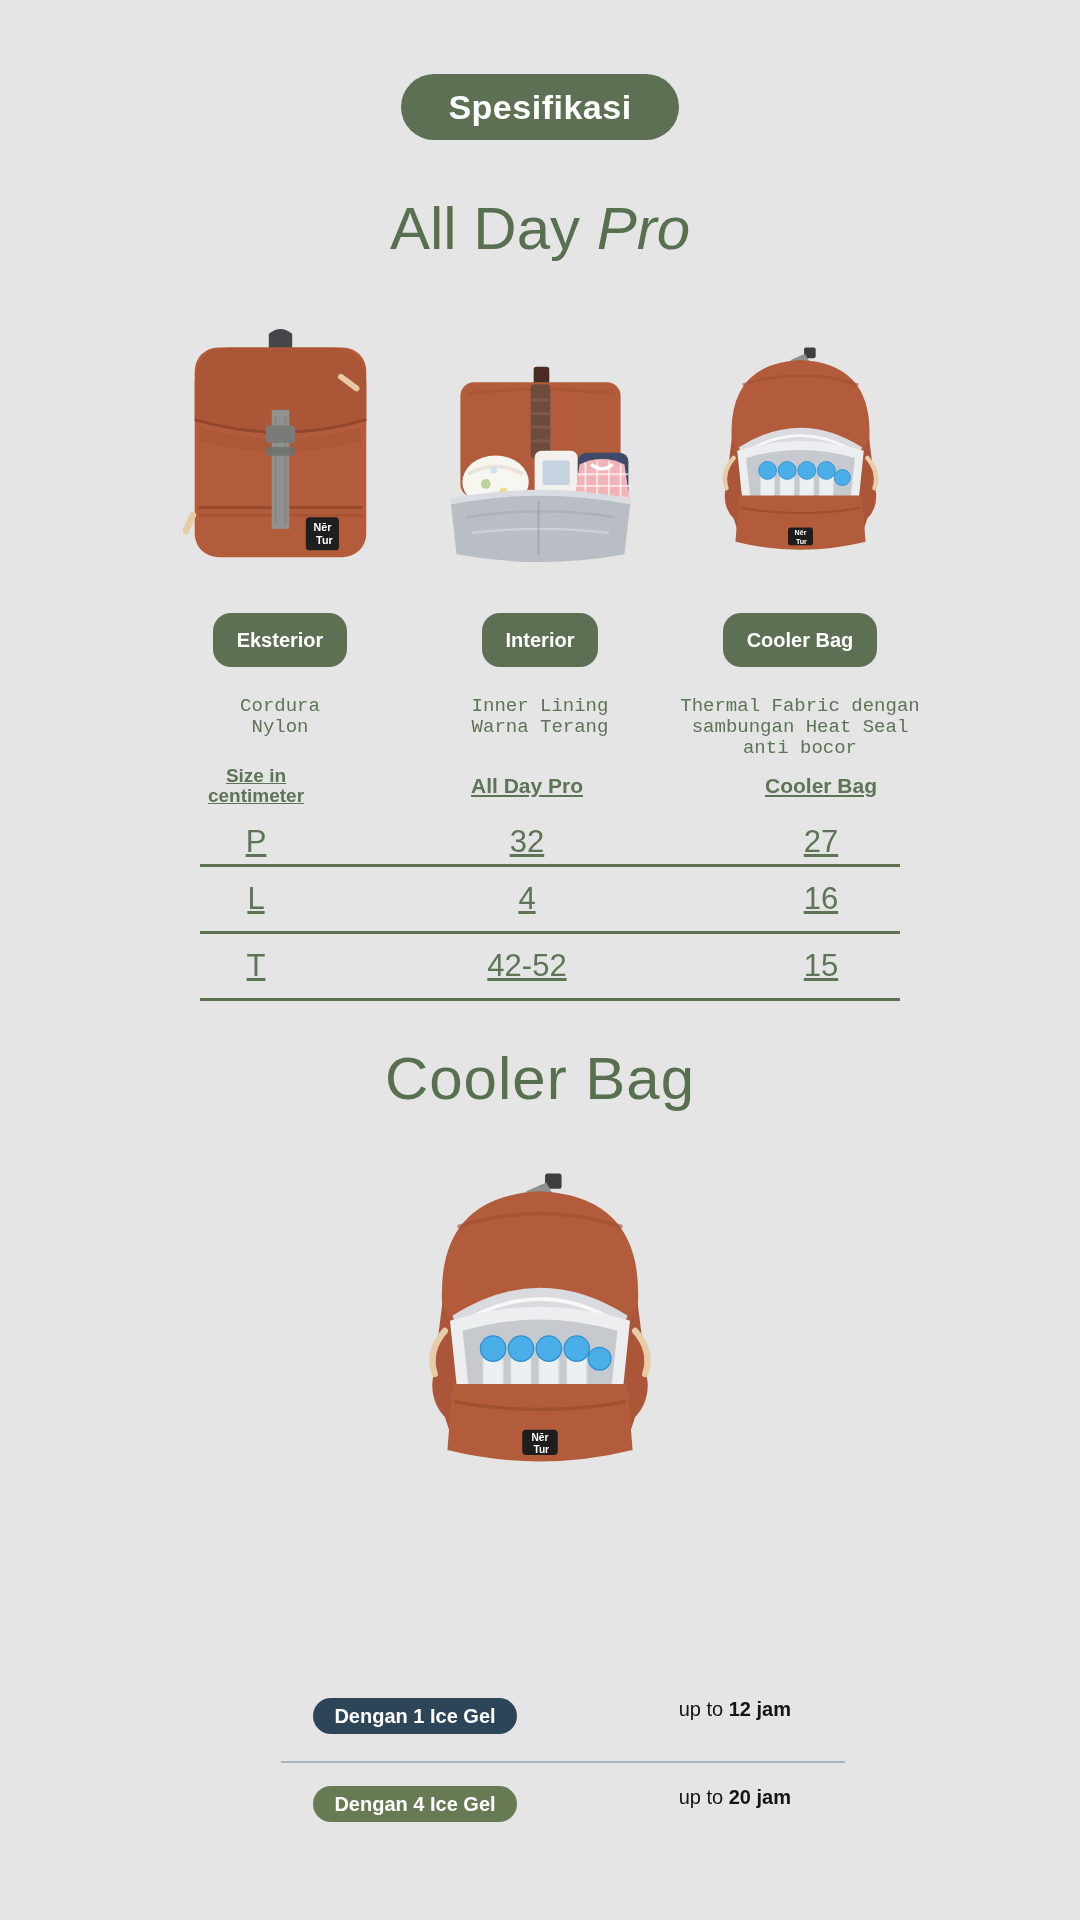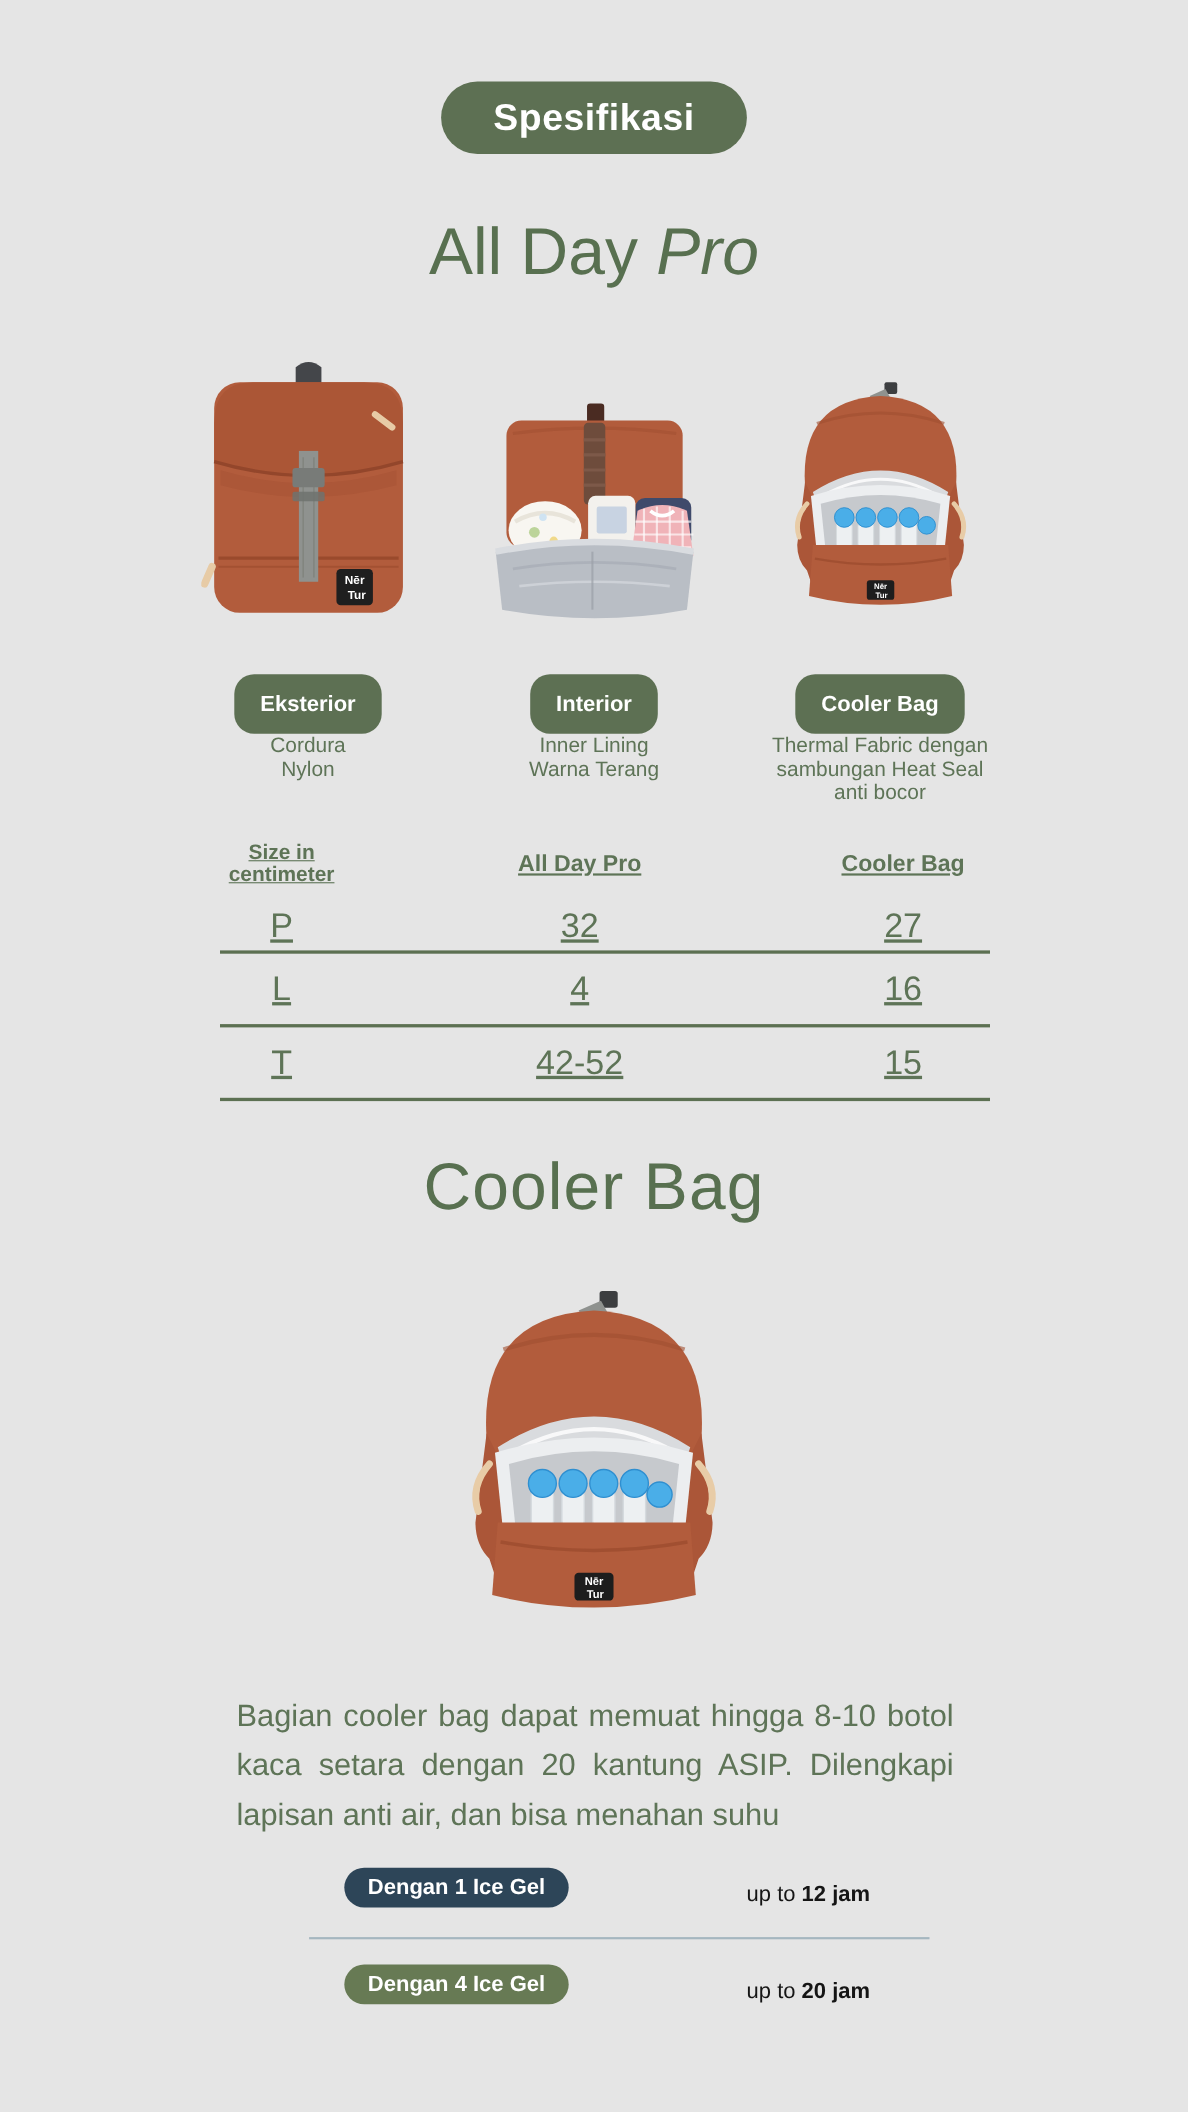--- a/index.html
+++ b/index.html
@@ -14,40 +14,40 @@
     font-size:60px;color:#587050;white-space:nowrap;}
   .mt-bold{font-weight:400;}
   .mt-reg{font-weight:400;}
   .mt-italic{font-weight:400;font-style:italic;}
 
   .products{position:absolute;top:300px;left:150px;width:780px;display:flex;}
   .product-col{width:260px;display:flex;flex-direction:column;align-items:center;}
   .product-img{height:265px;width:100%;display:flex;align-items:flex-end;justify-content:center;}
   .product-pill{margin-top:48px;background:#5d7053;color:#fff;font-size:20px;font-weight:700;
     padding:15px 24px;border-radius:18px;white-space:nowrap;line-height:24px;}
-  .product-caption{margin-top:2px;font-size:19px;line-height:1.1;color:#5e7457;text-align:center;white-space:pre-line;}
+  .product-caption{margin-top:29px;font-size:19px;line-height:1.1;color:#5e7457;text-align:center;white-space:pre-line;font-family:Liberation Mono, monospace;}
 
   .size-table{position:absolute;left:200px;top:752px;width:700px;color:#5e7457;text-decoration:underline;}
   .st-header{display:grid;grid-template-columns:112px 430px 158px;align-items:center;height:68px;}
   .st-h1{font-size:19px;font-weight:700;line-height:1.05;text-align:center;white-space:pre-line;}
   .st-h2,.st-h3{font-size:21px;font-weight:700;text-align:center;}
   .st-row{display:grid;grid-template-columns:112px 430px 158px;align-items:center;height:64px;
     border-bottom:3px solid #5c7052;font-size:31px;text-align:center;}
   .st-row.first{height:44px;}
   .st-cell{white-space:nowrap;}
 
   .cooler-title{position:absolute;top:1044px;left:0;width:100%;text-align:center;
     font-size:60px;font-weight:400;color:#587050;letter-spacing:1px;}
 
   .big-image{position:absolute;top:1166px;left:50%;transform:translateX(-50%);}
 
   .description{position:absolute;top:1538px;left:215px;width:652px;
     font-size:28px;line-height:1.6;color:#5e7457;text-align:justify;}
 
-  .ice-row{position:absolute;left:313px;width:478px;display:flex;justify-content:space-between;align-items:flex-end;}
+  .ice-row{position:absolute;left:313px;width:478px;display:flex;justify-content:space-between;align-items:flex-start;}
   .ice-row.r1{top:1698px;}
   .ice-row.r2{top:1786px;}
   .ice-pill{width:204px;height:36px;border-radius:18px;color:#fff;font-size:20px;font-weight:700;
     display:flex;align-items:center;justify-content:center;white-space:nowrap;}
   .ice-pill.navy{background:#2d4558;}
   .ice-pill.olive{background:#677a54;}
   .ice-text{font-size:20px;color:#151515;white-space:nowrap;}
   .ice-text b{font-weight:700;}
   .ice-divider{position:absolute;top:1761px;left:281px;width:564px;height:2px;background:#a5b6bf;}
 </style>
@@ -220,21 +220,20 @@
       <path d="M40 130 q-14 16 -8 34" stroke="#e8cca7" stroke-width="5" fill="none" stroke-linecap="round"></path>
       <path d="M190 130 q14 16 8 34" stroke="#e8cca7" stroke-width="5" fill="none" stroke-linecap="round"></path>
       <g>
         <rect x="101" y="208" width="28" height="20" rx="3" fill="#1d1d1d"></rect>
         <text x="115" y="217" text-anchor="middle" font-size="8" font-weight="bold" fill="#ffffff" font-family="Liberation Sans, sans-serif">Nēr</text>
         <text x="116" y="226" text-anchor="middle" font-size="8" font-weight="bold" fill="#ffffff" font-family="Liberation Sans, sans-serif">Tur</text>
       </g>
     </svg>
   </div>
 
-  <div class="description">Bagian cooler bag dapat memuat hingga 8-10 botol kaca setara dengan 20 kantung ASIP. Dilengkapi lapisan anti air, dan bisa menahan suhu</div>
 
   <div class="ice-row r1">
     <div class="ice-pill navy">Dengan 1 Ice Gel</div>
     <div class="ice-text"><span>up to </span><b>12 jam</b></div>
   </div>
 
   <div class="ice-divider"></div>
 
   <div class="ice-row r2">
     <div class="ice-pill olive">Dengan 4 Ice Gel</div>

